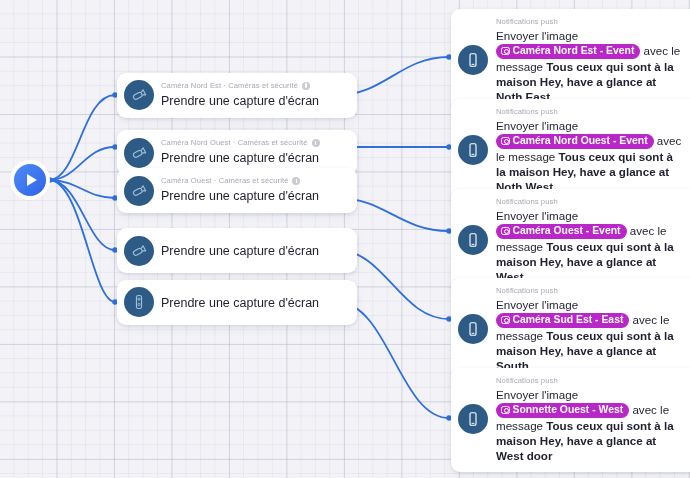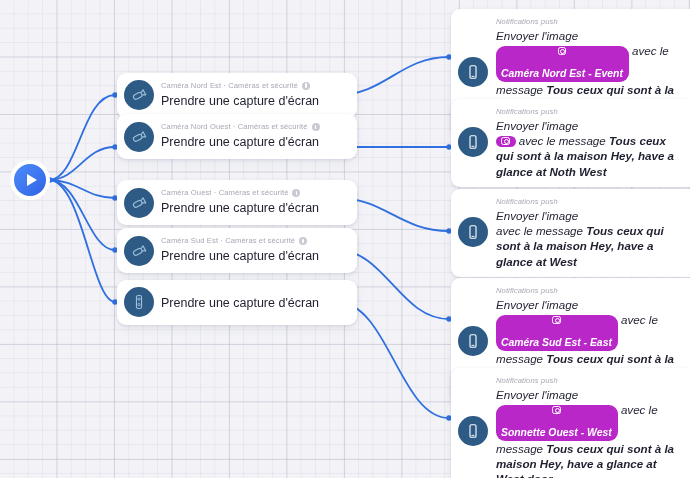--- a/index.html
+++ b/index.html
@@ -124,49 +124,48 @@
     width: 239px;
     background: #ffffff;
     border-radius: 9px 0 0 9px;
     box-shadow: 0 1px 3px rgba(70,80,120,0.14), 0 4px 10px rgba(70,80,120,0.07);
     display: flex;
     align-items: center;
     padding: 7px 6px 8px 7px;
     z-index: 4;
   }
   .notif-card .dev-icon { margin-right: 8px; }
-  .notif-body { overflow: hidden; font-style: italic; }
+  .notif-body { overflow: hidden; }
   .notif-sub {
     font-size: 7.6px;
     color: #a7a8b4;
     letter-spacing: 0.1px;
     line-height: 11px;
     margin-bottom: 1px;
   }
   .notif-text {
     font-size: 11.6px;
     line-height: 15.2px;
     color: #1f2030;
   }
   .notif-text .lead { font-weight: 400; }
   .notif-text .strong { font-weight: 700; margin-top: 35px; }
   .chip {
     display: inline-flex;
     align-items: center;
-    gap: 12px;
+    gap: 3px;
     background: #b927c9;
     color: #ffffff;
     font-size: 10.4px;
     font-weight: 700;
     border-radius: 9px;
     padding: 0.5px 6px 1.5px 5px;
     white-space: nowrap;
     vertical-align: baseline;
     line-height: 13px;
-    flex-direction: column;
   }
   .chip-icon {
     flex: 0 0 auto;
     width: 8.5px; height: 8.5px;
     border: 1.2px solid #ffffff;
     border-radius: 2.4px;
     position: relative;
   }
   .chip-icon::after {
     content: "";
@@ -232,39 +231,39 @@
     </span>
     <span class="card-text">
       <span class="card-sub">
         <span>Caméra Nord Est · Caméras et sécurité</span>
         <i class="info-icon"></i>
       </span>
       <span class="card-title">Prendre une capture d'écran</span>
     </span>
   </div>
 
-  <div class="action-card" style="top:114px">
+  <div class="action-card" style="top:130px">
     <span class="dev-icon">
       <svg width="18" height="18" viewBox="0 0 24 24">
         <g transform="rotate(-28 12 12)">
           <rect x="4" y="9" width="12" height="6.4" rx="3.2" fill="none" stroke="#9fc0dc" stroke-width="1.5"></rect>
           <path d="M16 10.4 L20 8.4 L20 16 L16 14" fill="none" stroke="#9fc0dc" stroke-width="1.5" stroke-linejoin="round"></path>
         </g>
       </svg>
     </span>
     <span class="card-text">
       <span class="card-sub">
         <span>Caméra Nord Ouest · Caméras et sécurité</span>
         <i class="info-icon"></i>
       </span>
       <span class="card-title">Prendre une capture d'écran</span>
     </span>
   </div>
 
-  <div class="action-card" style="top:180px">
+  <div class="action-card" style="top:168px">
     <span class="dev-icon">
       <svg width="18" height="18" viewBox="0 0 24 24">
         <g transform="rotate(-28 12 12)">
           <rect x="4" y="9" width="12" height="6.4" rx="3.2" fill="none" stroke="#9fc0dc" stroke-width="1.5"></rect>
           <path d="M16 10.4 L20 8.4 L20 16 L16 14" fill="none" stroke="#9fc0dc" stroke-width="1.5" stroke-linejoin="round"></path>
         </g>
       </svg>
     </span>
     <span class="card-text">
       <span class="card-sub">
@@ -278,24 +277,20 @@
   <div class="action-card" style="top:228px">
     <span class="dev-icon">
       <svg width="18" height="18" viewBox="0 0 24 24">
         <g transform="rotate(-28 12 12)">
           <rect x="4" y="9" width="12" height="6.4" rx="3.2" fill="none" stroke="#9fc0dc" stroke-width="1.5"></rect>
           <path d="M16 10.4 L20 8.4 L20 16 L16 14" fill="none" stroke="#9fc0dc" stroke-width="1.5" stroke-linejoin="round"></path>
         </g>
       </svg>
     </span>
     <span class="card-text">
-      <span class="card-sub">
-        <span>Caméra Sud Est · Caméras et sécurité</span>
-        <i class="info-icon"></i>
-      </span>
       <span class="card-title">Prendre une capture d'écran</span>
     </span>
   </div>
 
   <div class="action-card" style="top:279.5px">
     <span class="dev-icon">
       <svg width="18" height="18" viewBox="0 0 24 24">
         <rect x="8.6" y="3.4" width="6.8" height="17.2" rx="2.4" fill="none" stroke="#9fc0dc" stroke-width="1.5"></rect>
         <circle cx="12" cy="8.2" r="1.5" fill="none" stroke="#9fc0dc" stroke-width="1.3"></circle>
         <rect x="10.6" y="13.6" width="2.8" height="3.4" rx="1.2" fill="none" stroke="#9fc0dc" stroke-width="1.2"></rect>
@@ -333,38 +328,43 @@
         <rect x="8" y="3.6" width="8" height="16.8" rx="1.8" fill="none" stroke="#ffffff" stroke-width="1.5"></rect>
         <line x1="10.6" y1="17.8" x2="13.4" y2="17.8" stroke="#ffffff" stroke-width="1.3" stroke-linecap="round"></line>
       </svg>
     </span>
     <span class="notif-body">
       <span class="notif-sub" style="display:block">Notifications push</span>
       <span class="notif-text" style="display:block">
         <span class="lead">Envoyer l'image</span><br>
         <span class="chip">
             <i class="chip-icon"></i>
+            <span>Caméra Nord Ouest - Event</span>
           </span>
         <span class="lead">avec le message</span>
         <span class="strong">Tous ceux qui sont à la maison Hey, have a glance at Noth West</span>
       </span>
     </span>
   </div>
 
   <div class="notif-card" style="top:189px">
     <span class="dev-icon">
       <svg width="18" height="18" viewBox="0 0 24 24">
         <rect x="8" y="3.6" width="8" height="16.8" rx="1.8" fill="none" stroke="#ffffff" stroke-width="1.5"></rect>
         <line x1="10.6" y1="17.8" x2="13.4" y2="17.8" stroke="#ffffff" stroke-width="1.3" stroke-linecap="round"></line>
       </svg>
     </span>
     <span class="notif-body">
       <span class="notif-sub" style="display:block">Notifications push</span>
       <span class="notif-text" style="display:block">
         <span class="lead">Envoyer l'image</span><br>
+        <span class="chip">
+            <i class="chip-icon"></i>
+            <span>Caméra Ouest - Event</span>
+          </span>
         <span class="lead">avec le message</span>
         <span class="strong">Tous ceux qui sont à la maison Hey, have a glance at West</span>
       </span>
     </span>
   </div>
 
   <div class="notif-card" style="top:278px">
     <span class="dev-icon">
       <svg width="18" height="18" viewBox="0 0 24 24">
         <rect x="8" y="3.6" width="8" height="16.8" rx="1.8" fill="none" stroke="#ffffff" stroke-width="1.5"></rect>

